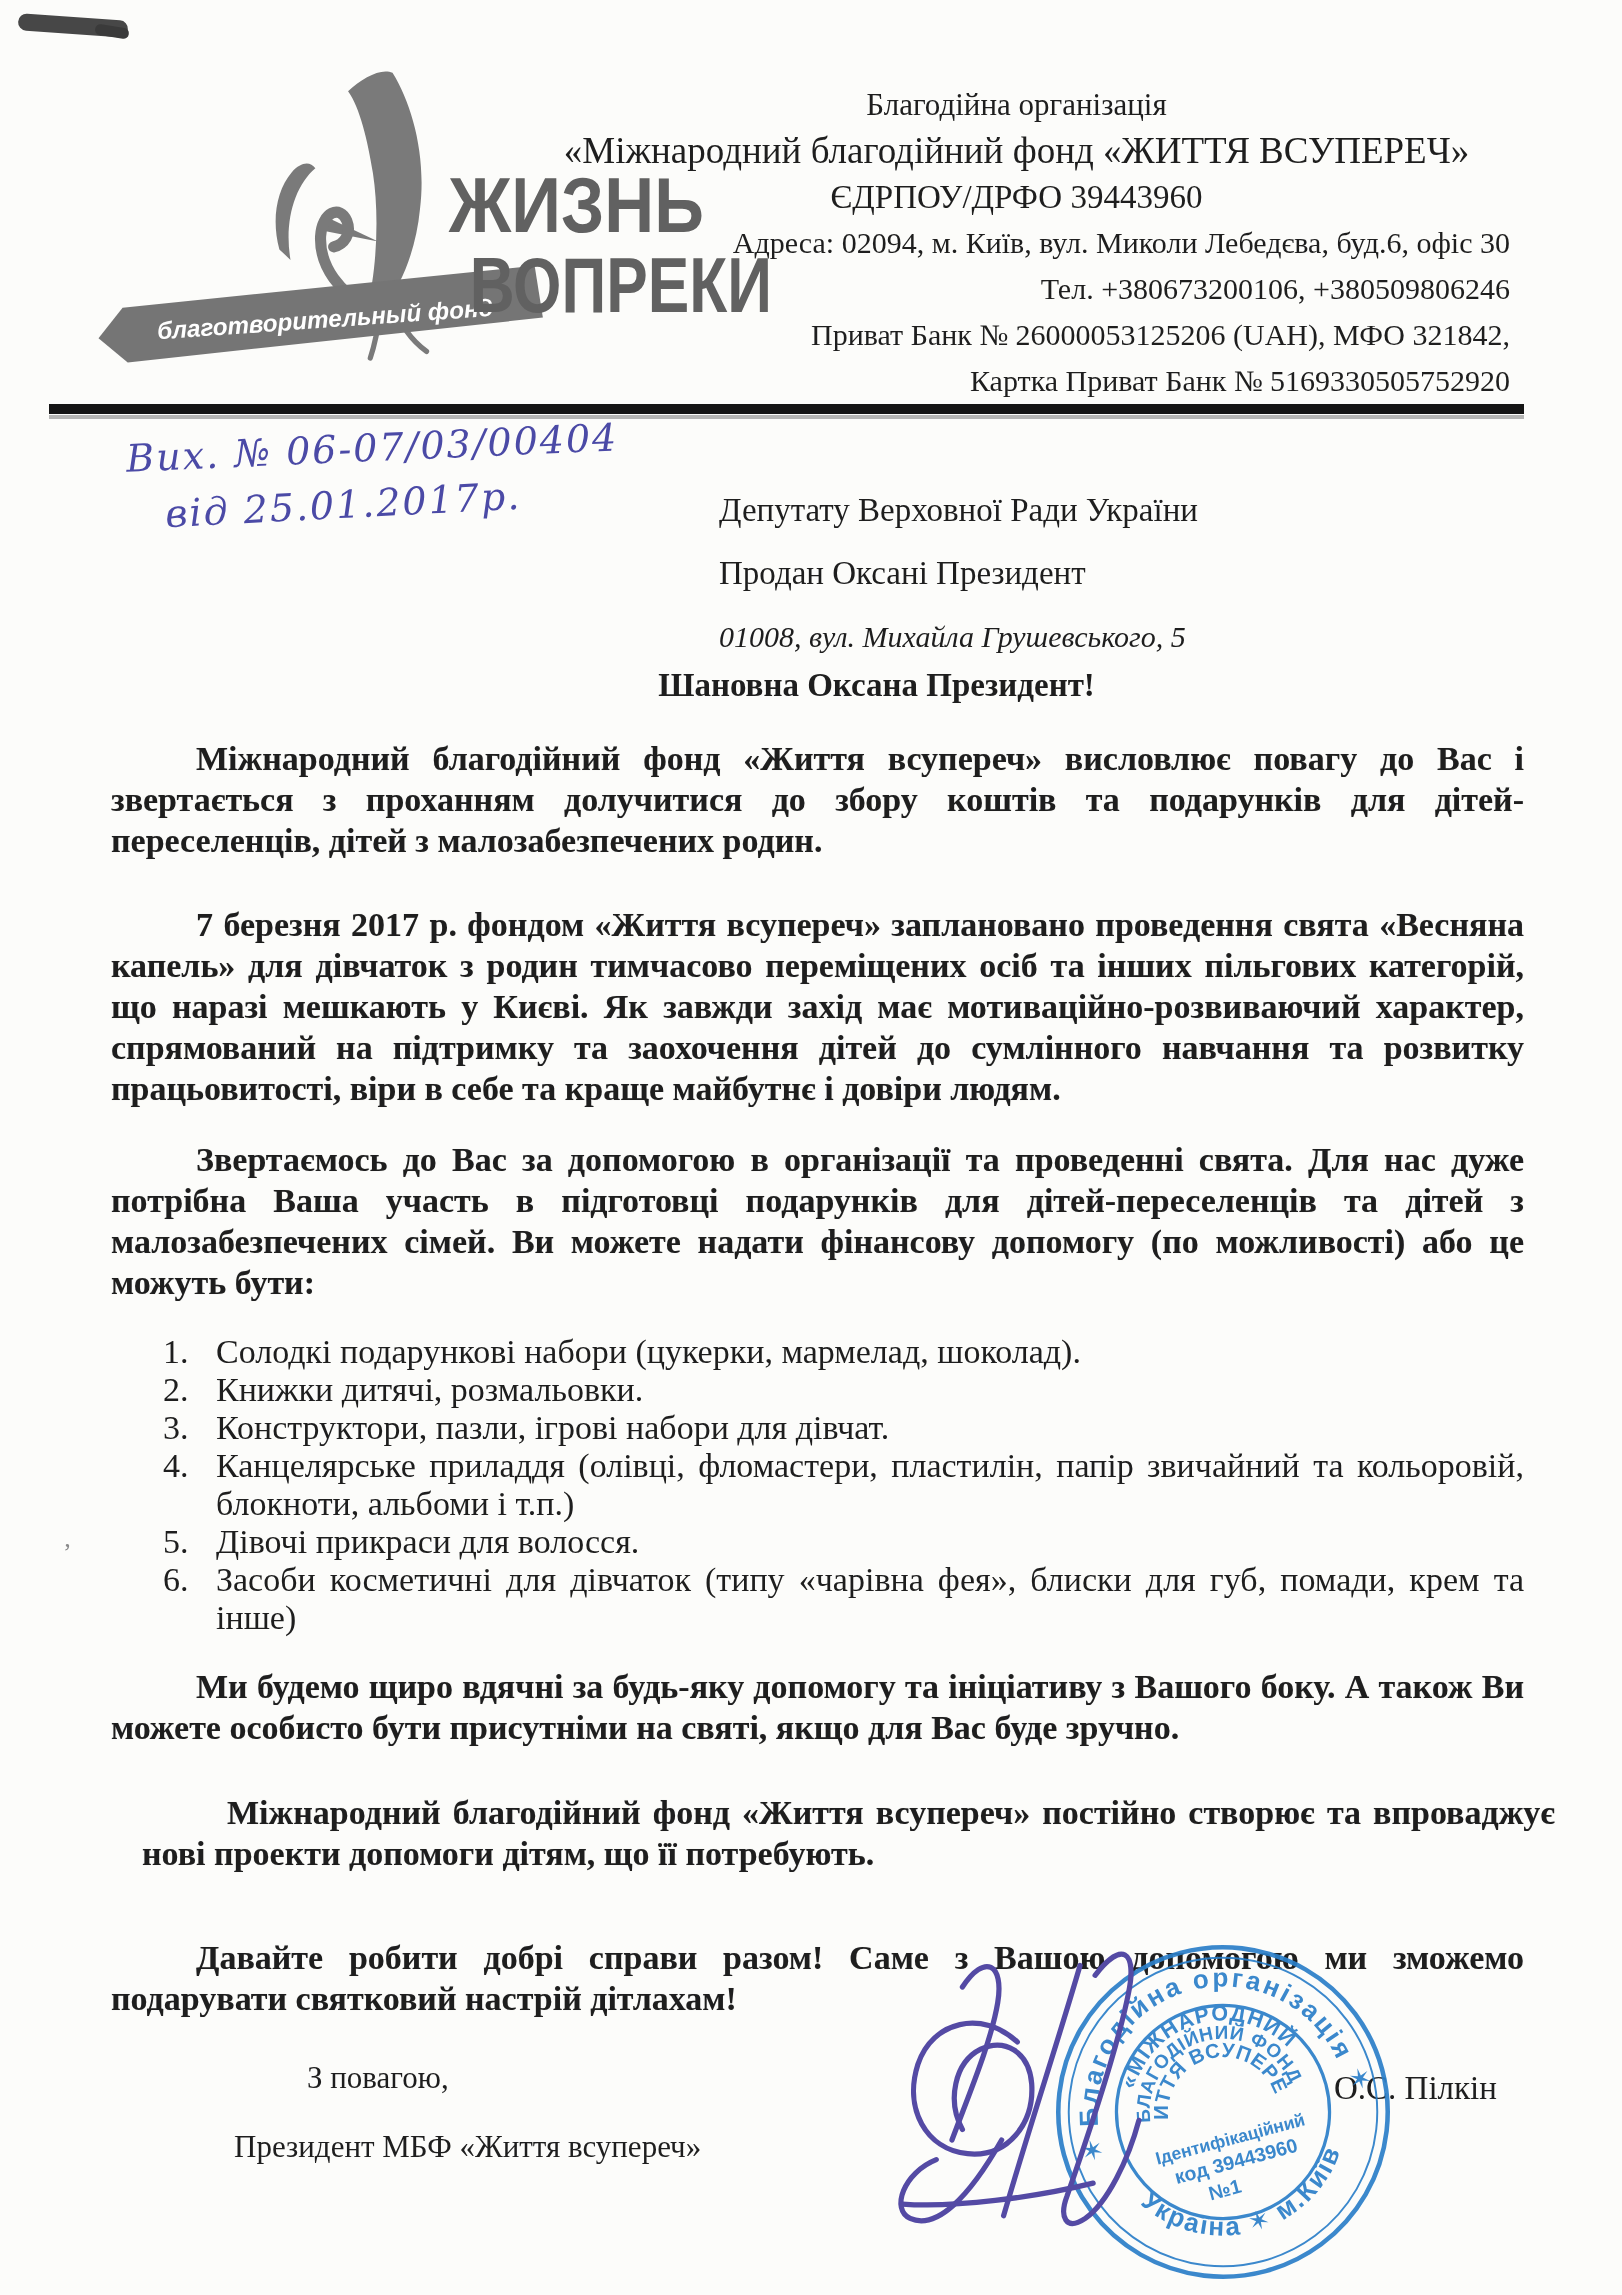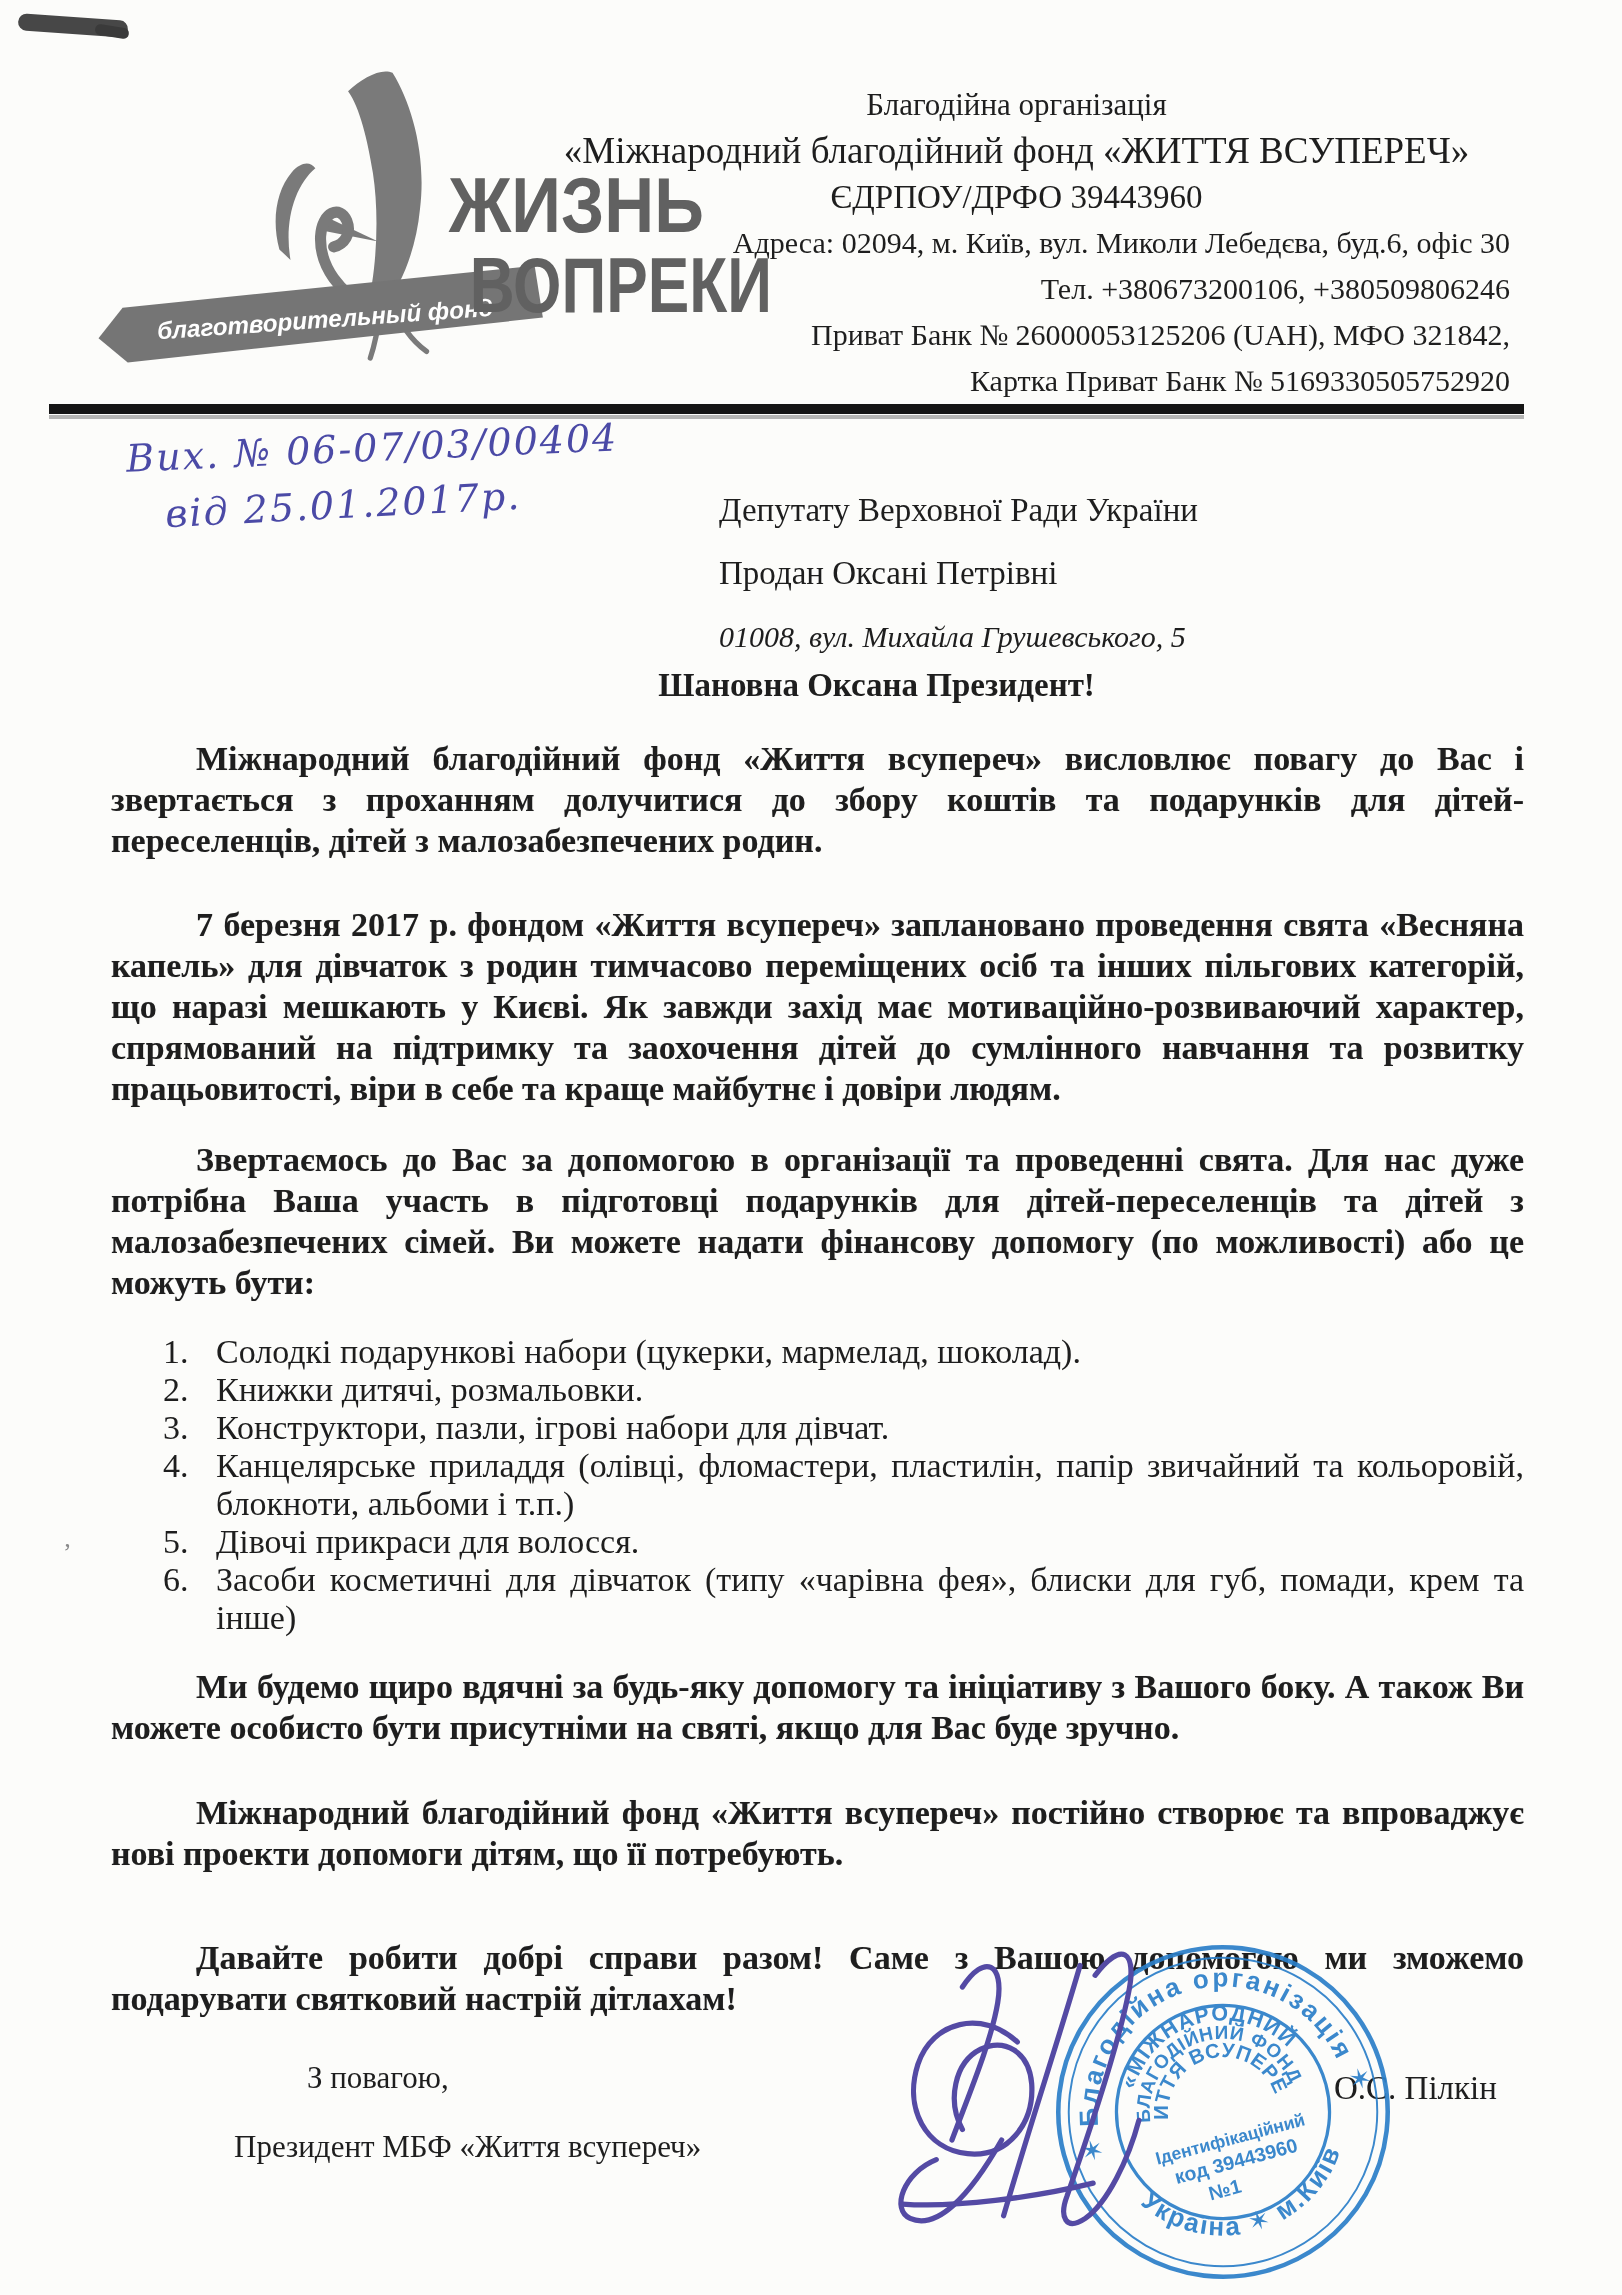--- a/index.html
+++ b/index.html
@@ -27,21 +27,21 @@
   
   #recipient{left:719px;top:479px;width:788px;line-height:63px;font-size:33px;}
   #recipient .it{font-style:italic;font-size:30px;}
   
   #salutation{left:111px;top:667px;width:1413px;text-align:center;transform:translateX(59px);
       font-weight:bold;font-size:33px;}
   
   .para{left:111px;width:1413px;font-size:34px;line-height:41px;text-align:justify;text-indent:85px;
       text-shadow:0 0 0.7px rgba(20,20,20,.25);font-weight:bold;}
   #p1{top:738px;} #p2{top:904px;} #p3{top:1139px;}
-  #p4{top:1666px;} #p5{top:1792px;} #p6{top:1937px;}
+  #p4{top:1666px;} #p5{top:1792px;margin-left:31px;} #p6{top:1937px;}
   
   #list{left:111px;top:1333px;width:1413px;font-size:34px;line-height:38px;}
   .li{position:relative;padding-left:105px;text-align:justify;}
   .li .num{position:absolute;left:52px;top:0;}
   
   #regards{left:307px;top:2060px;font-size:31px;text-align:right;}
   #prez{left:234px;top:2129px;font-size:31px;}
   #signer{left:1334px;top:2070px;font-size:33px;}
   
   #smudge{left:18.3px;top:17px;width:110px;height:17px;background:#474747;border-radius:9.2px;transform:rotate(4deg);}
@@ -95,21 +95,21 @@
   </div>
 
   <div class="abs" id="rule"></div>
   <div class="abs" id="rule-shadow"></div>
 
   <div class="abs hw" id="hw1">Вих. № 06-07/03/00404</div>
   <div class="abs hw" id="hw2">від 25.01.2017р.</div>
 
   <div class="abs" id="recipient">
     <div>Депутату Верховної Ради України</div>
-    <div>Продан Оксані Петрівні</div>
+    <div>Продан Оксані Президент</div>
     <div class="it">01008, вул. Михайла Грушевського, 5</div>
   </div>
 
   <div class="abs" id="salutation">Шановна Оксана Президент!</div>
 
   <div class="abs para" id="p1">Міжнародний благодійний фонд «Життя всупереч» висловлює повагу до Вас і звертається з проханням долучитися до збору коштів та подарунків для дітей-переселенців, дітей з малозабезпечених родин.</div>
   <div class="abs para" id="p2">7 березня 2017 р. фондом «Життя всупереч» заплановано проведення свята «Весняна капель» для дівчаток з родин тимчасово переміщених осіб та інших пільгових категорій, що наразі мешкають у Києві. Як завжди захід має мотиваційно-розвиваючий характер, спрямований на підтримку та заохочення дітей до сумлінного навчання та розвитку працьовитості, віри в себе та краще майбутнє і довіри людям.</div>
   <div class="abs para" id="p3">Звертаємось до Вас за допомогою в організації та проведенні свята. Для нас дуже потрібна Ваша участь в підготовці подарунків для дітей-переселенців та дітей з малозабезпечених сімей. Ви можете надати фінансову допомогу (по можливості) або це можуть бути:</div>
 
   <div class="abs" id="list">

